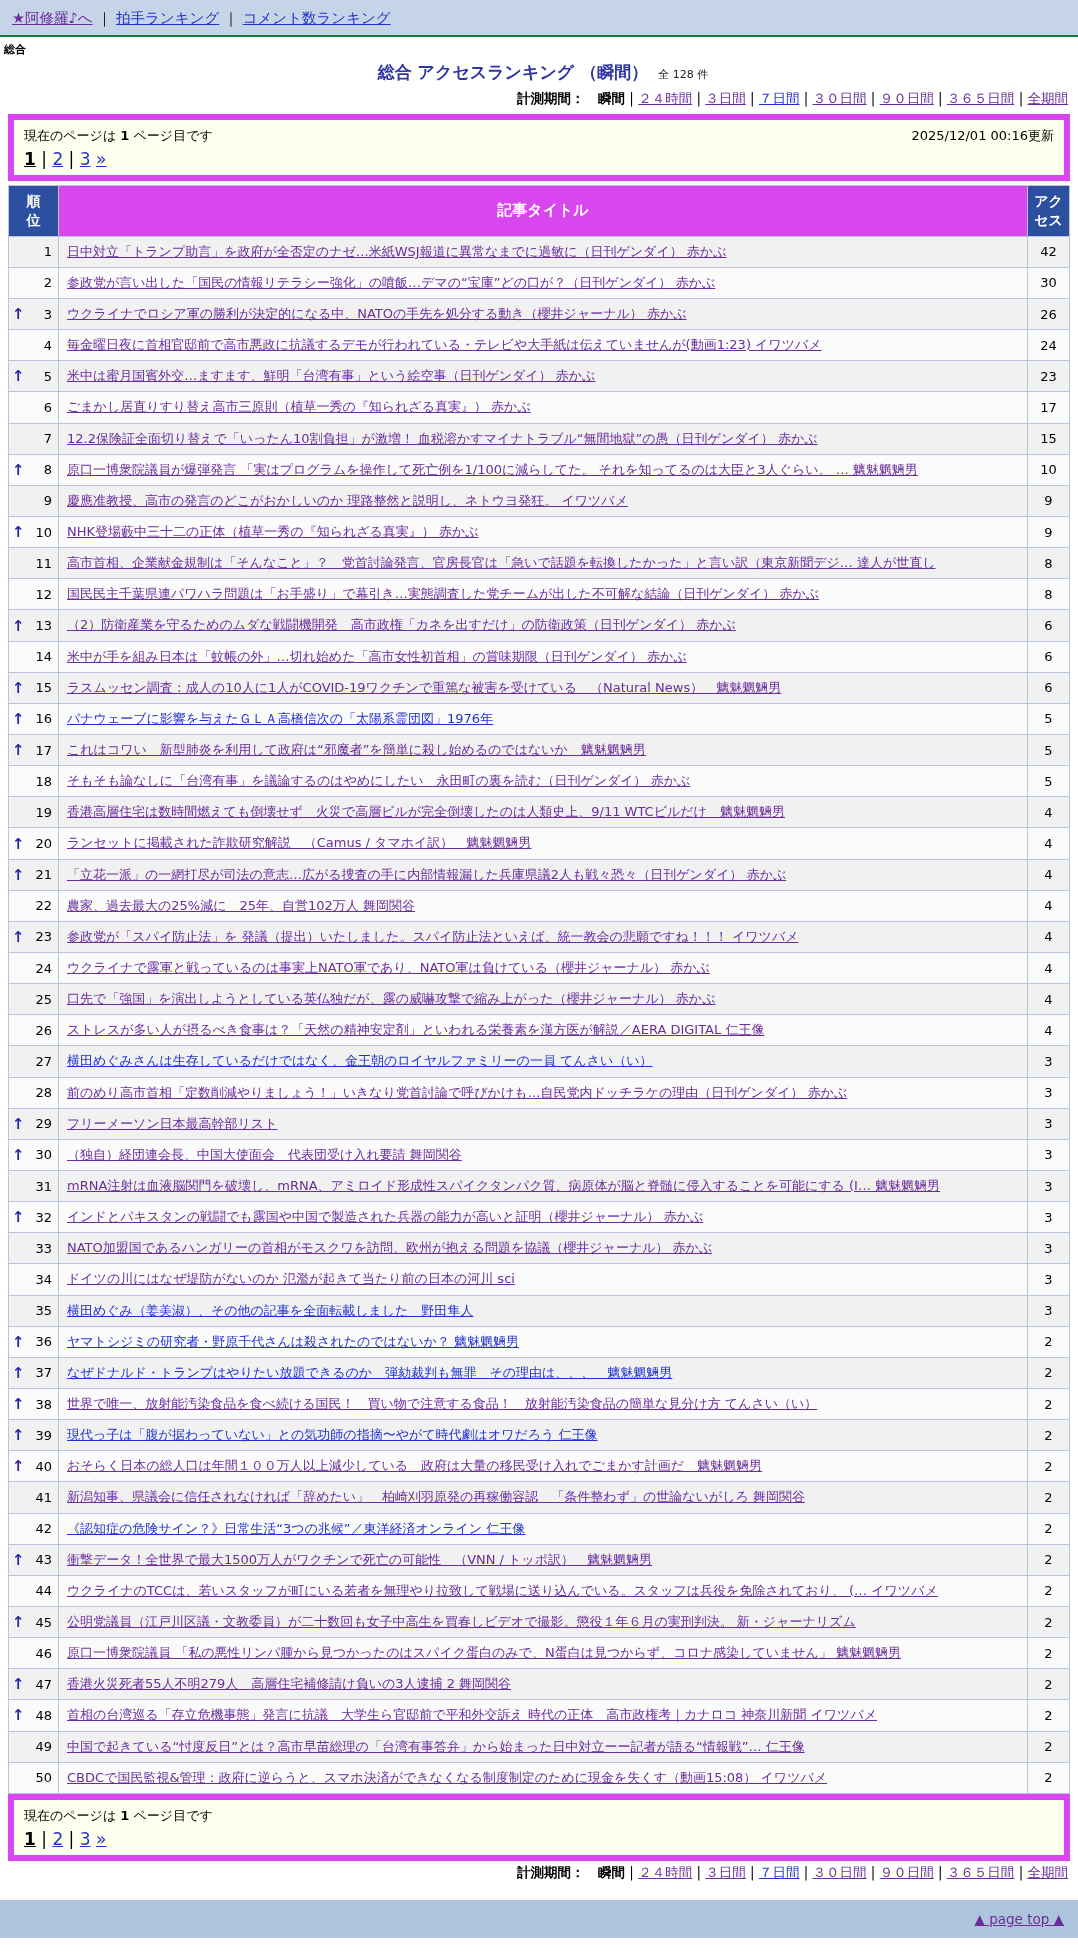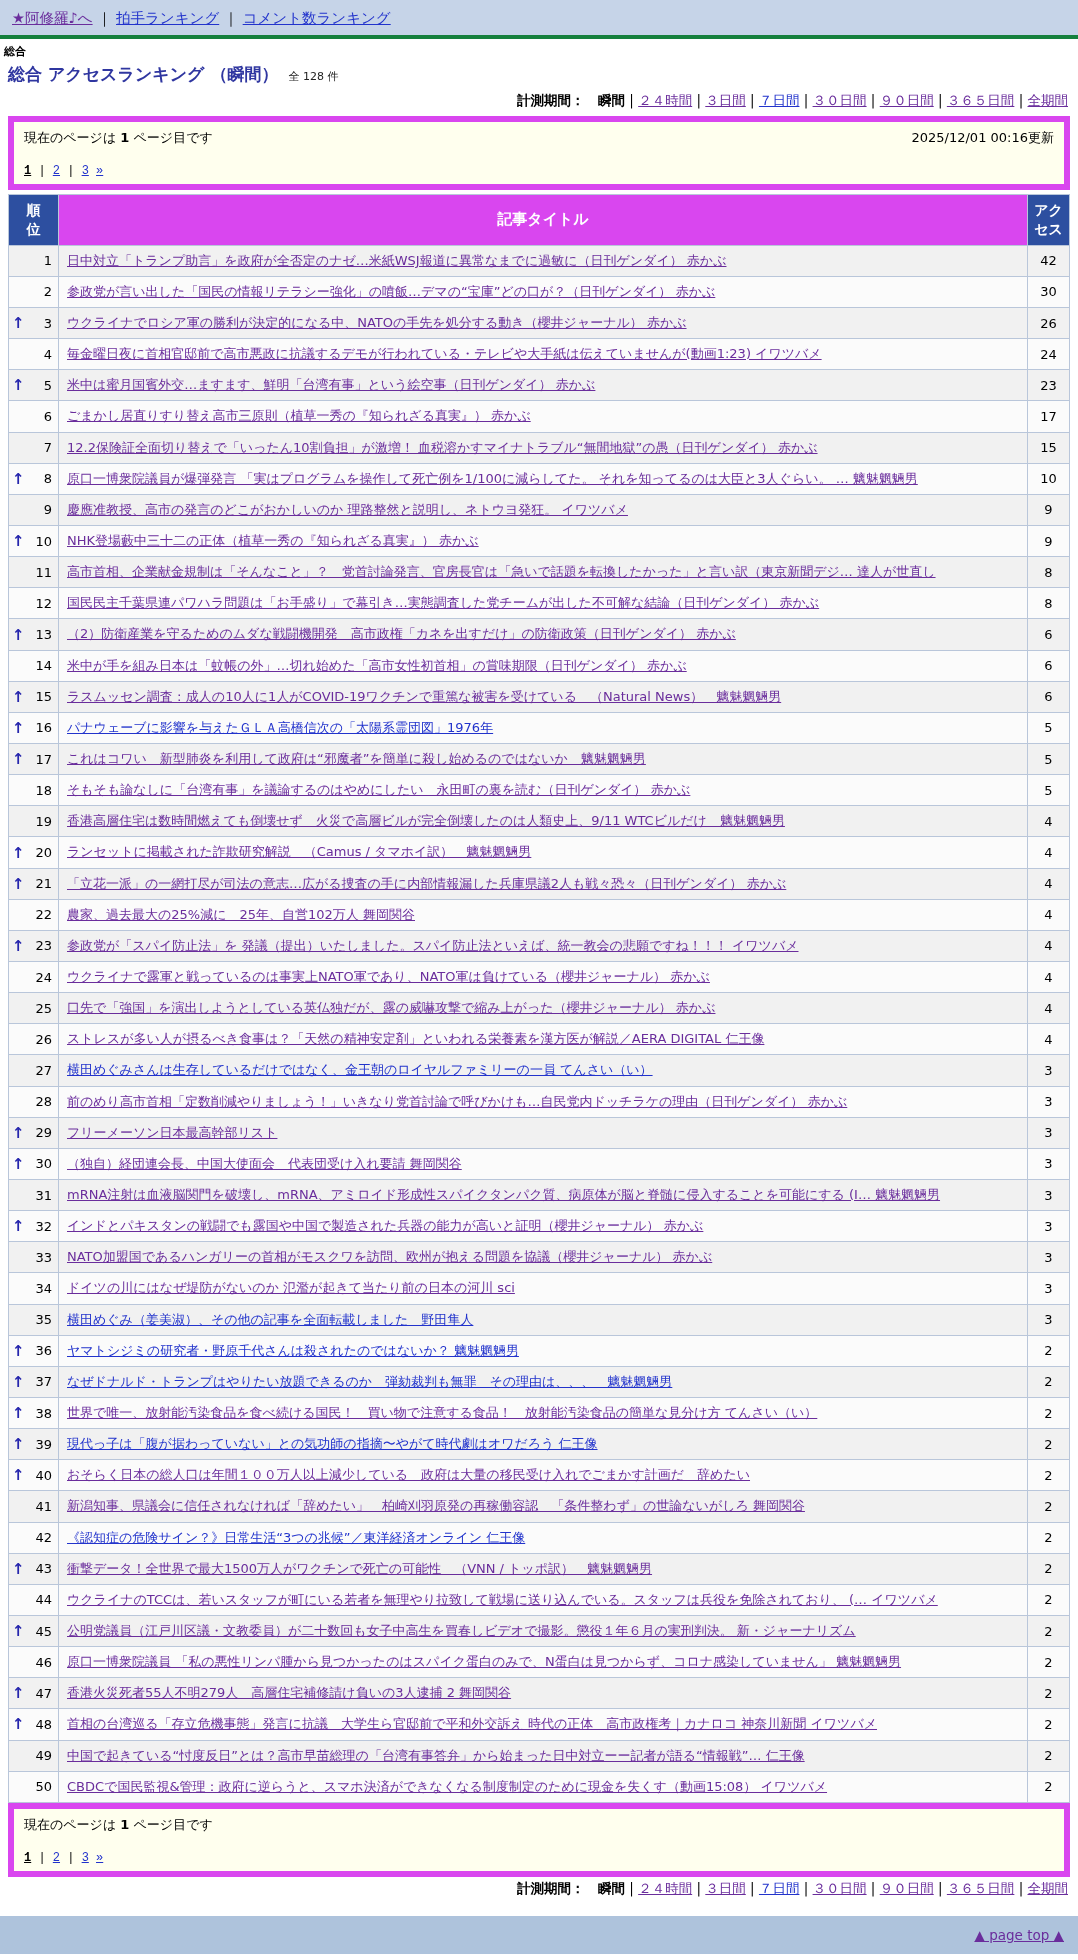--- a/index.html
+++ b/index.html
@@ -7,41 +7,41 @@
   body {
     width:1078px; min-height:1960px;
     font-family:"DejaVu Sans","Liberation Sans",sans-serif;
     font-size:13px; color:#000;
   }
   a { text-decoration:underline; cursor:pointer; }
   a.v { color:#6a2d9c; }
   a.u { color:#2233cc; }
 
   .topnav {
-    background:#c6d4e8; border-bottom:4px solid #15803d;
+    background:#c6d4e8; border-bottom:2px solid #15803d;
     padding:9px 12px 7px 12px; font-size:14.5px;
   }
   .topnav .sep { color:#000; }
 
   .category { font-size:11px; font-weight:bold; padding:5px 4px 2px 4px; }
 
-  .title-line { padding:2px 0 3px 8px; }
+  .title-line { text-align:center; padding:2px 0 3px 8px; }
   .page-title { color:#2f36a0; font-weight:bold; font-size:17px; }
   .total-count { font-size:11px; color:#222; margin-left:6px; }
 
   .period-line { text-align:right; padding:3px 10px 6px 10px; font-size:13.5px; }
   .period-line .plabel, .period-line .pcurrent { font-weight:bold; color:#000; }
 
   .infobar {
     margin:0 8px; background:#ffffee; border:6px solid #d946ef;
     padding:7px 10px 6px 10px;
   }
   .infobar .row1 { display:flex; justify-content:space-between; }
   .infobar .row1 b { font-weight:bold; }
-  .pagination { margin-top:17px; font-size:12px;font-family:Liberation Mono, monospace; }
+  .pagination { margin-top:4px; font-size:17px; }
   .pagination a.pg-current { color:#000; font-weight:bold; }
 
   table.rank {
     width:1062px; margin:4px 8px 0 8px; border-collapse:collapse;
     table-layout:fixed;
   }
   table.rank th, table.rank td { border:1px solid #b9c6da; }
   th.h-rank, th.h-access { background:#2d4fa0; color:#fff; padding:6px 2px; }
   th.h-title { background:#d946ef; color:#fff; font-size:15px; padding:6px; }
   th .vwrap { display:block; width:1.25em; margin:0 auto; word-break:break-all;
@@ -305,21 +305,21 @@
         <td class="title-cell"><a class="v">世界で唯一、放射能汚染食品を食べ続ける国民！　買い物で注意する食品！　放射能汚染食品の簡単な見分け方 てんさい（い）</a></td>
         <td class="access-cell">2</td>
       </tr>
       <tr>
         <td class="rank-cell"><span class="up-arrow">↑</span><span>39</span></td>
         <td class="title-cell"><a class="u">現代っ子は「腹が据わっていない」との気功師の指摘〜やがて時代劇はオワだろう 仁王像</a></td>
         <td class="access-cell">2</td>
       </tr>
       <tr>
         <td class="rank-cell"><span class="up-arrow">↑</span><span>40</span></td>
-        <td class="title-cell"><a class="v">おそらく日本の総人口は年間１００万人以上減少している　政府は大量の移民受け入れでごまかす計画だ　辞めたい</a></td>
+        <td class="title-cell"><a class="v">おそらく日本の総人口は年間１００万人以上減少している　政府は大量の移民受け入れでごまかす計画だ　魑魅魍魎男</a></td>
         <td class="access-cell">2</td>
       </tr>
       <tr>
         <td class="rank-cell"><span>41</span></td>
         <td class="title-cell"><a class="v">新潟知事、県議会に信任されなければ「辞めたい」　柏崎刈羽原発の再稼働容認　「条件整わず」の世論ないがしろ 舞岡関谷</a></td>
         <td class="access-cell">2</td>
       </tr>
       <tr>
         <td class="rank-cell"><span>42</span></td>
         <td class="title-cell"><a class="u">《認知症の危険サイン？》日常生活“3つの兆候”／東洋経済オンライン 仁王像</a></td>

